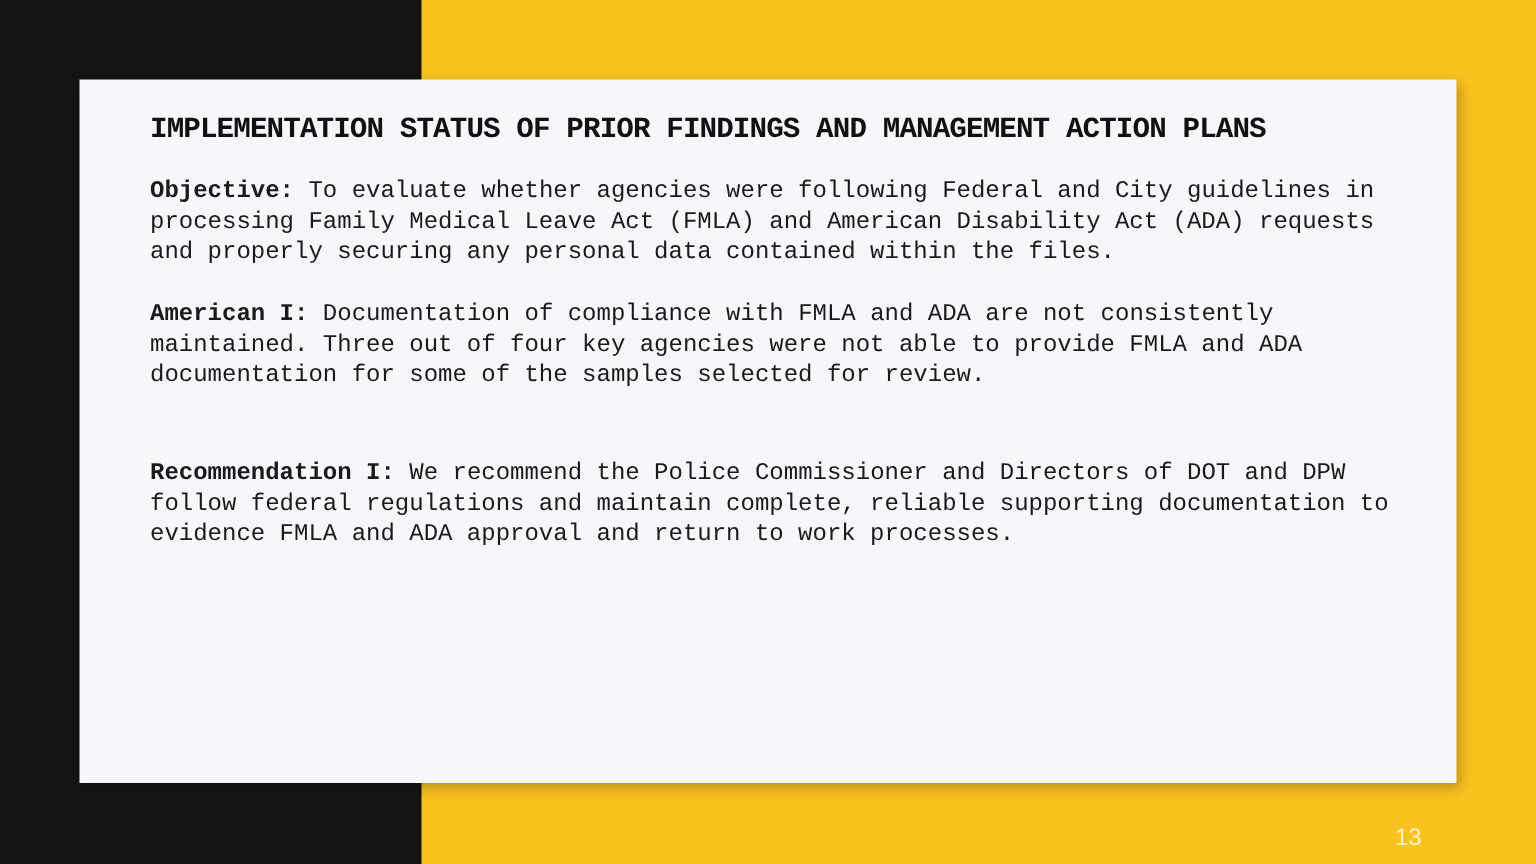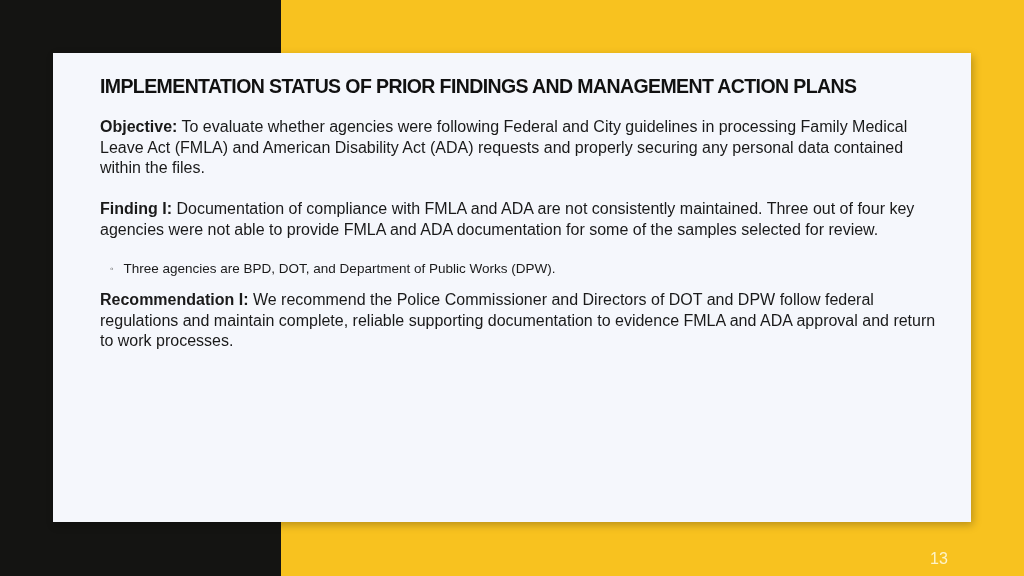--- a/index.html
+++ b/index.html
@@ -1,18 +1,18 @@
 <!DOCTYPE html>
 <html><head>
 <meta charset="utf-8">
 <style>
   html, body { margin:0; padding:0; }
   body { width:1024px; height:576px; position:relative; overflow:hidden; background:#F8C21F; font-family:"Liberation Sans", sans-serif; }
   .dark-panel { position:absolute; left:0; top:0; width:281px; height:576px; background:#141412; }
-  .card { position:absolute; left:53px; top:53px; width:918px; height:469px; background:#F5F7FC; box-shadow:2px 3px 8px rgba(0,0,0,0.25); }
+  .card { position:absolute; left:53px; top:53px; width:918px; height:469px; background:#F5F7FC; box-shadow:2px 3px 8px rgba(0,0,0,0.25);font-family:Liberation Mono, monospace; }
   .title { position:absolute; left:47px; top:22px; font-size:19.5px; font-weight:bold; color:#111; letter-spacing:-0.6px; white-space:nowrap; }
   .para { position:absolute; left:47px; width:840px; font-size:16px; line-height:20.5px; color:#1a1a1a; }
   .para b { font-weight:bold; }
   .bullet { position:absolute; left:57px; font-size:13.5px; color:#1a1a1a; white-space:nowrap; }
   .bullet .dot { display:inline-block; width:10px; font-size:10px; vertical-align:1px; color:#444; }
   .page-num { position:absolute; left:930px; top:550px; font-size:16px; color:#FDF3C8; }
 </style>
 </head>
 <body>
 
@@ -20,30 +20,26 @@
 
 <div class="card">
   <div class="title">IMPLEMENTATION STATUS OF PRIOR FINDINGS AND MANAGEMENT ACTION PLANS</div>
 
   <div class="para" style="top:64px;">
     <b>Objective:</b>
     <span>To evaluate whether agencies were following Federal and City guidelines in processing Family Medical Leave Act (FMLA) and American Disability Act (ADA) requests and properly securing any personal data contained within the files.</span>
   </div>
 
   <div class="para" style="top:146px;">
-    <b>Finding I:</b>
+    <b>American I:</b>
     <span>Documentation of compliance with FMLA and ADA  are not consistently maintained. Three out of four key agencies were not able to provide FMLA and ADA documentation for some of the samples selected for review.</span>
   </div>
 
-  <div class="bullet" style="top:208px;">
-    <span class="dot">◦</span>
-    <span>Three agencies are BPD, DOT, and Department of Public Works (DPW).</span>
-  </div>
 
-  <div class="para" style="top:237px;">
+  <div class="para" style="top:252px;">
     <b>Recommendation I:</b>
     <span>We recommend the Police Commissioner and Directors of DOT and DPW follow federal regulations and maintain complete, reliable supporting documentation to evidence FMLA and ADA approval and return to work processes.</span>
   </div>
 
 
 </div>
 
 <div class="page-num">13</div>
 
 </body></html>

